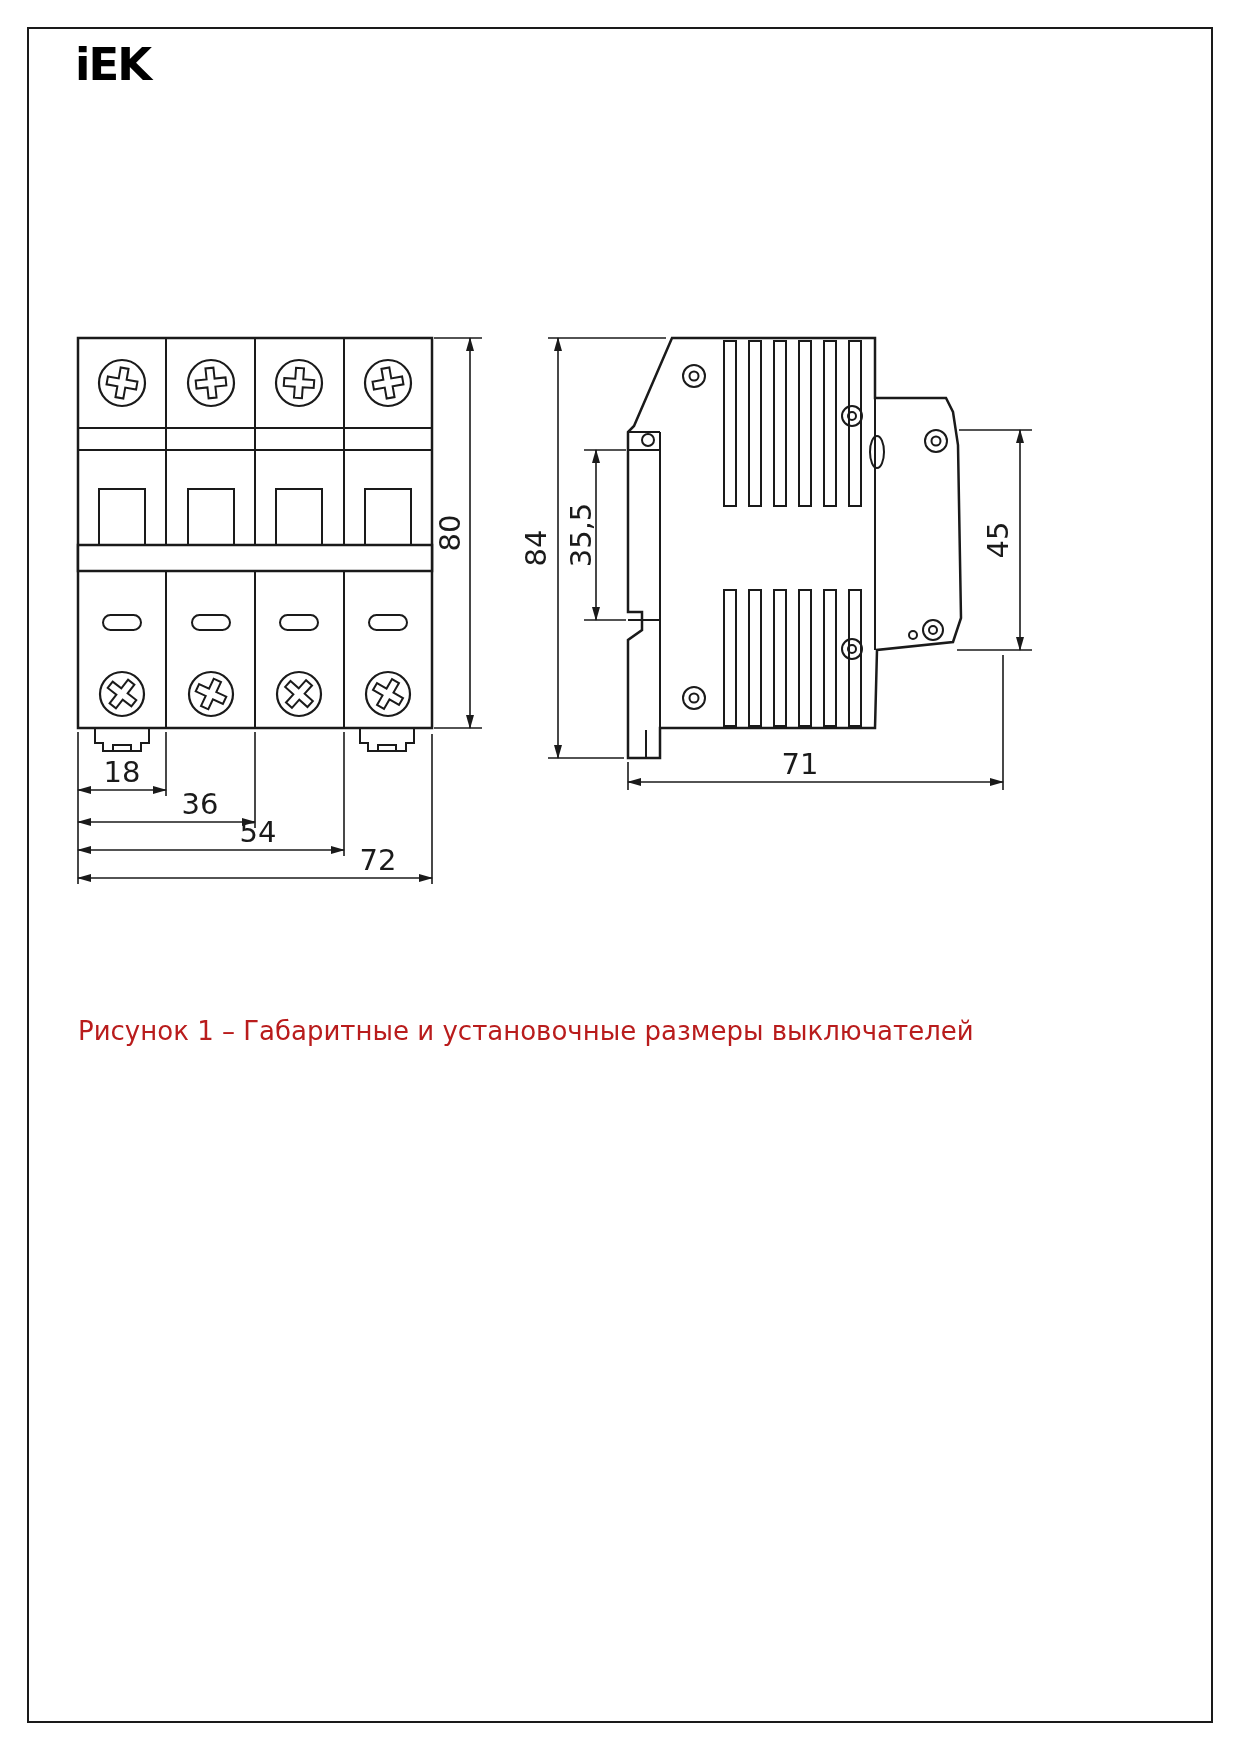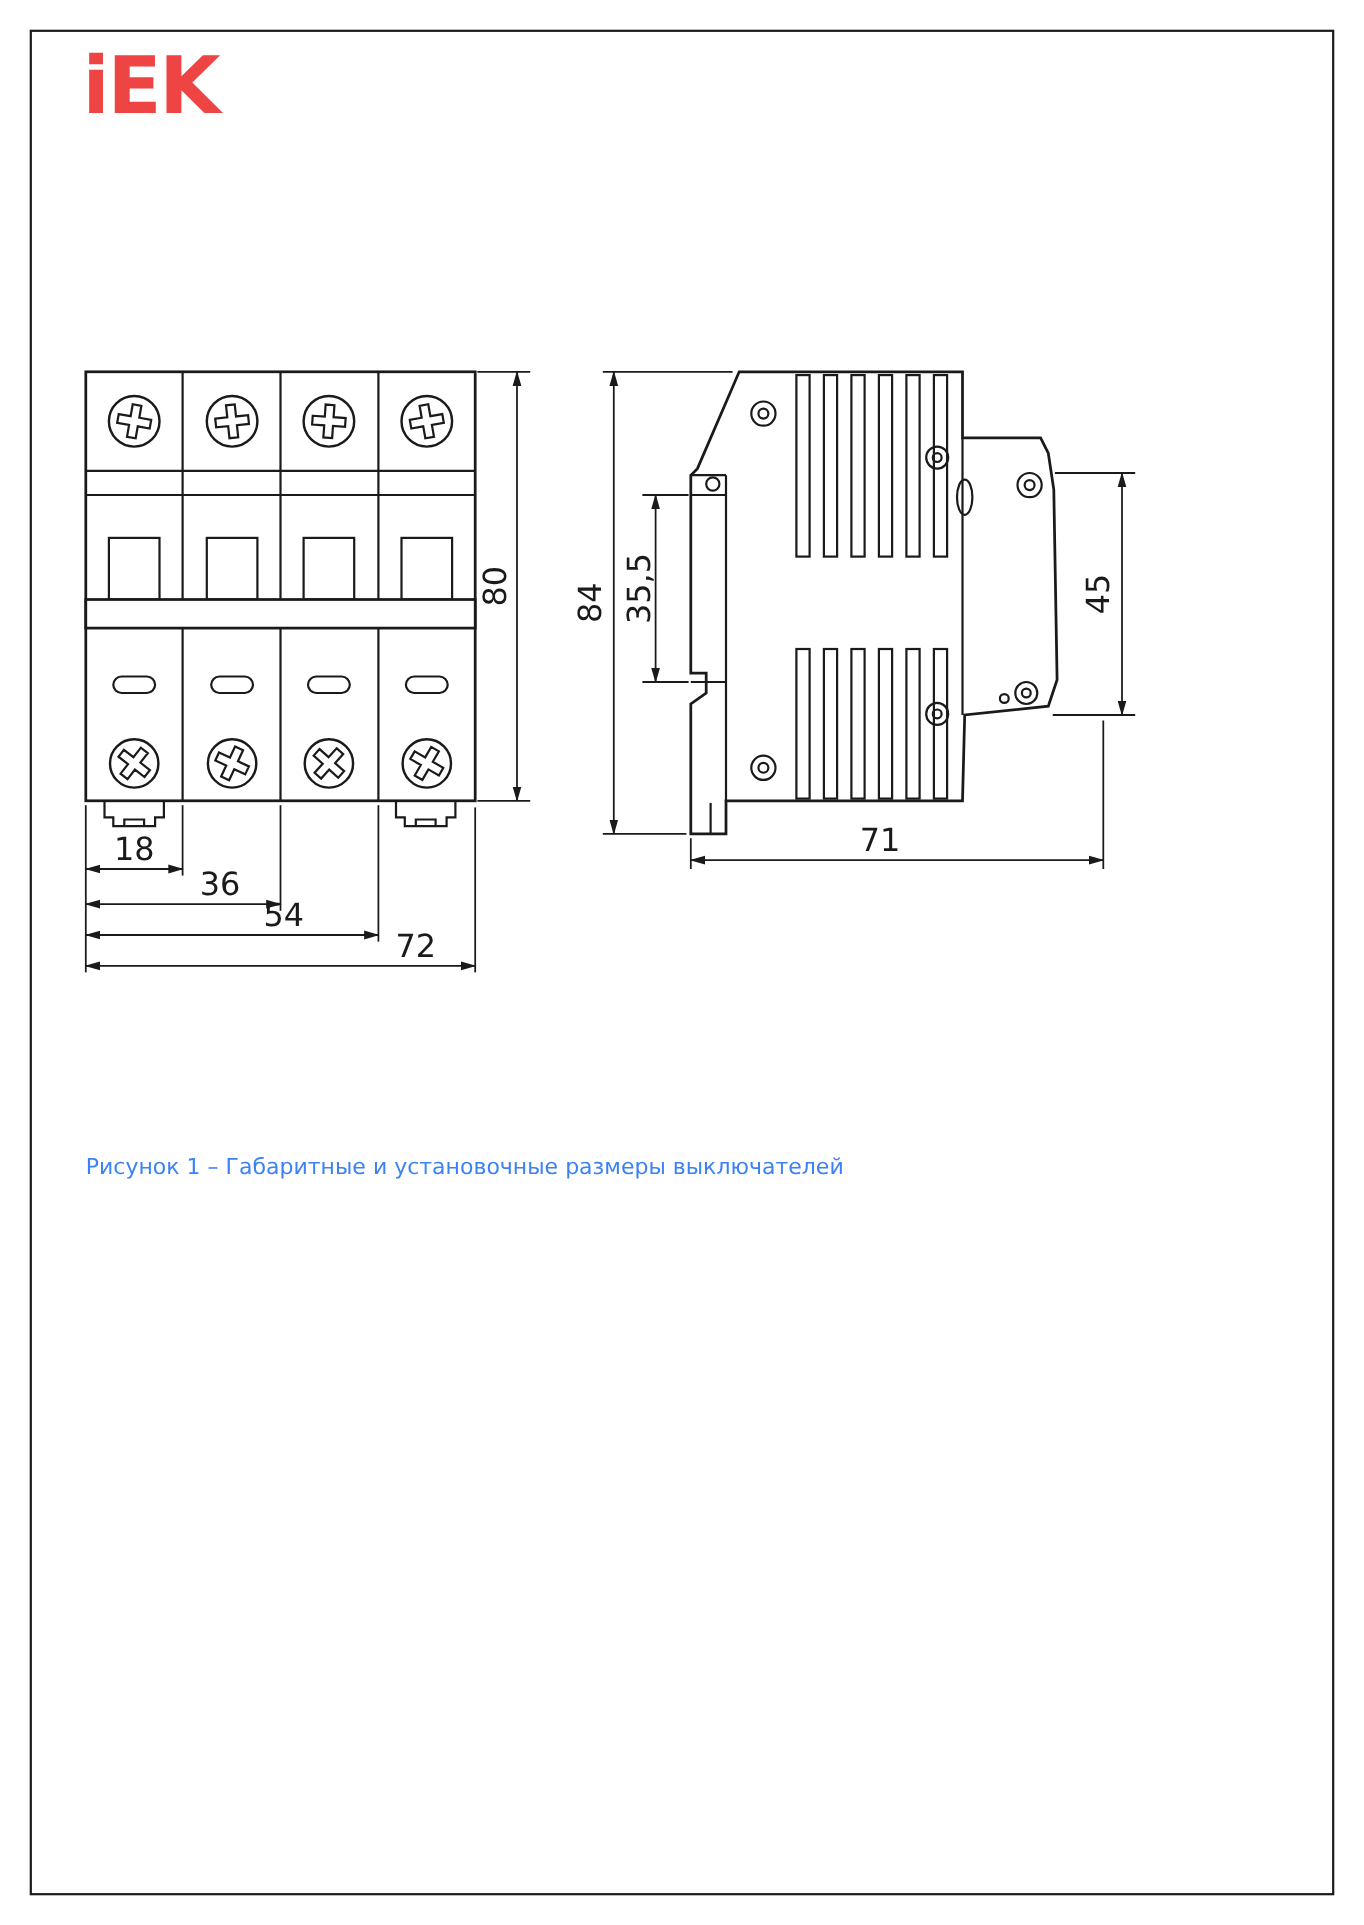--- a/index.html
+++ b/index.html
@@ -12,31 +12,31 @@
     overflow:hidden;
   }
   .border-frame{
     position:absolute;
     left:27px;top:27px;right:27px;bottom:27px;
     border:2px solid #1a1a1a;
   }
   .logo{
     position:absolute;
     left:75px;top:42px;
-    font-size:72px;
+    font-size:45px;
     font-weight:900;
     letter-spacing:-2px;
-    color:#ef4444;
+    color:#000000;
     line-height:1;
   }
   .caption{
     position:absolute;
-    left:78px;top:1048px;
-    font-size:20px;
-    color:#3b82f6;
+    left:78px;top:1016px;
+    font-size:26px;
+    color:#b91c1c;
   }
   svg{position:absolute;left:0;top:0;}
   .outline{fill:#ffffff;stroke:#1a1a1a;stroke-width:2.5;}
   .det{fill:none;stroke:#1a1a1a;stroke-width:2;}
   .detw{fill:#ffffff;stroke:#1a1a1a;stroke-width:2.2;}
   .diml{fill:none;stroke:#1a1a1a;stroke-width:1.6;}
   .dim{font-size:29px;fill:#1a1a1a;font-family:"DejaVu Sans", sans-serif;}
 </style>
 </head>
 <body>

